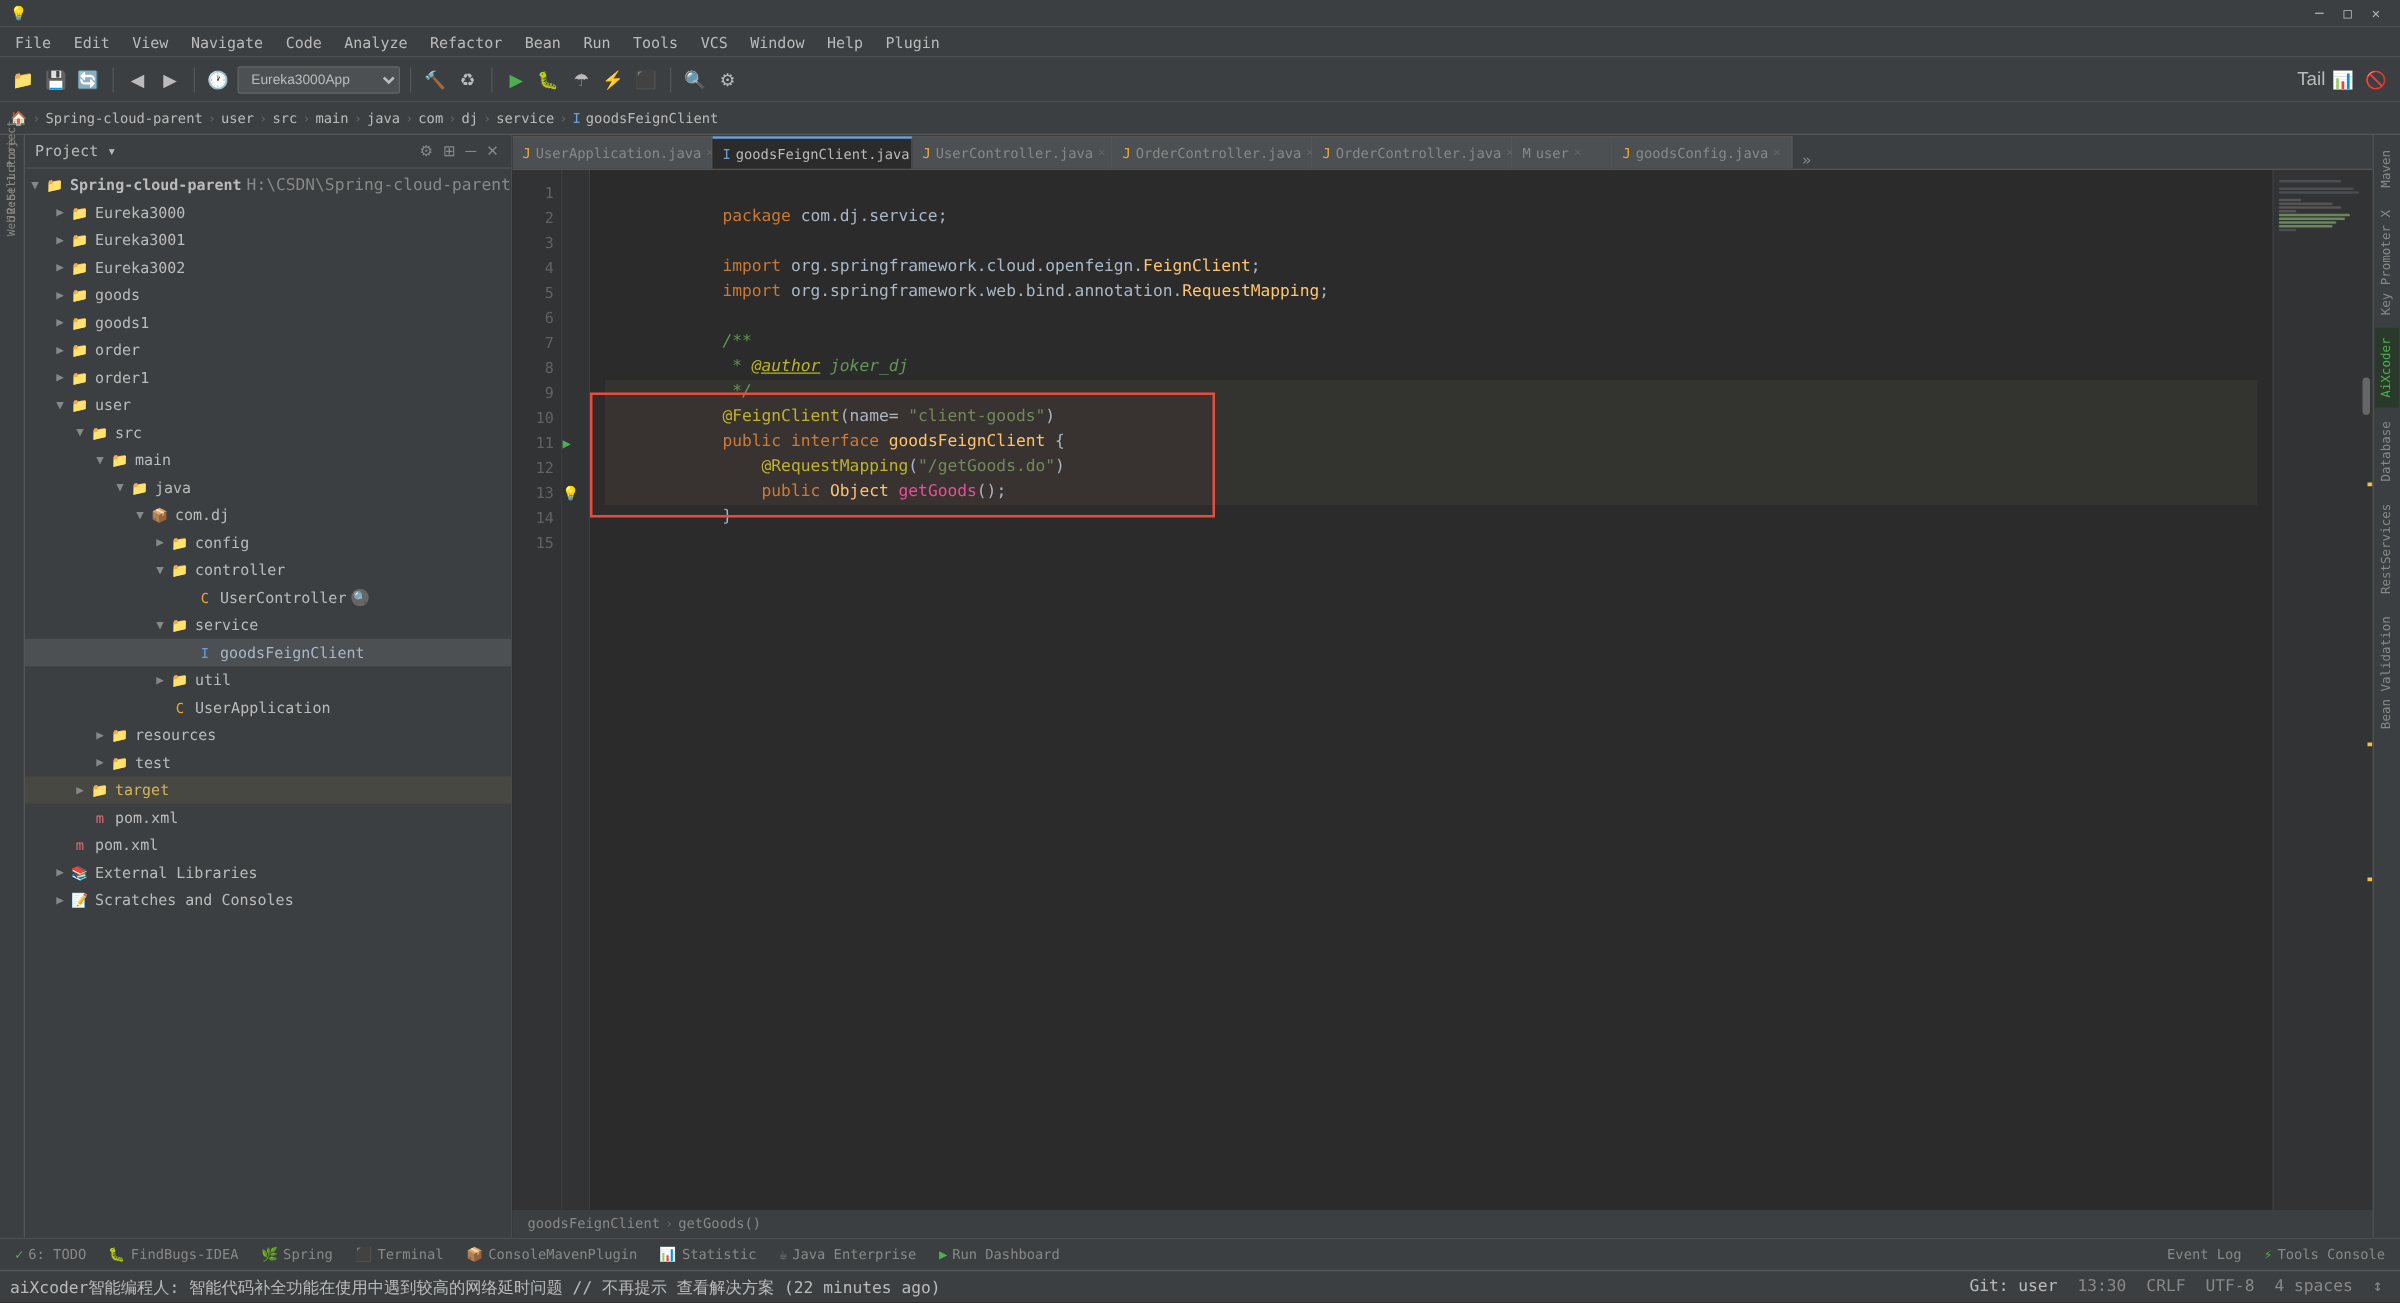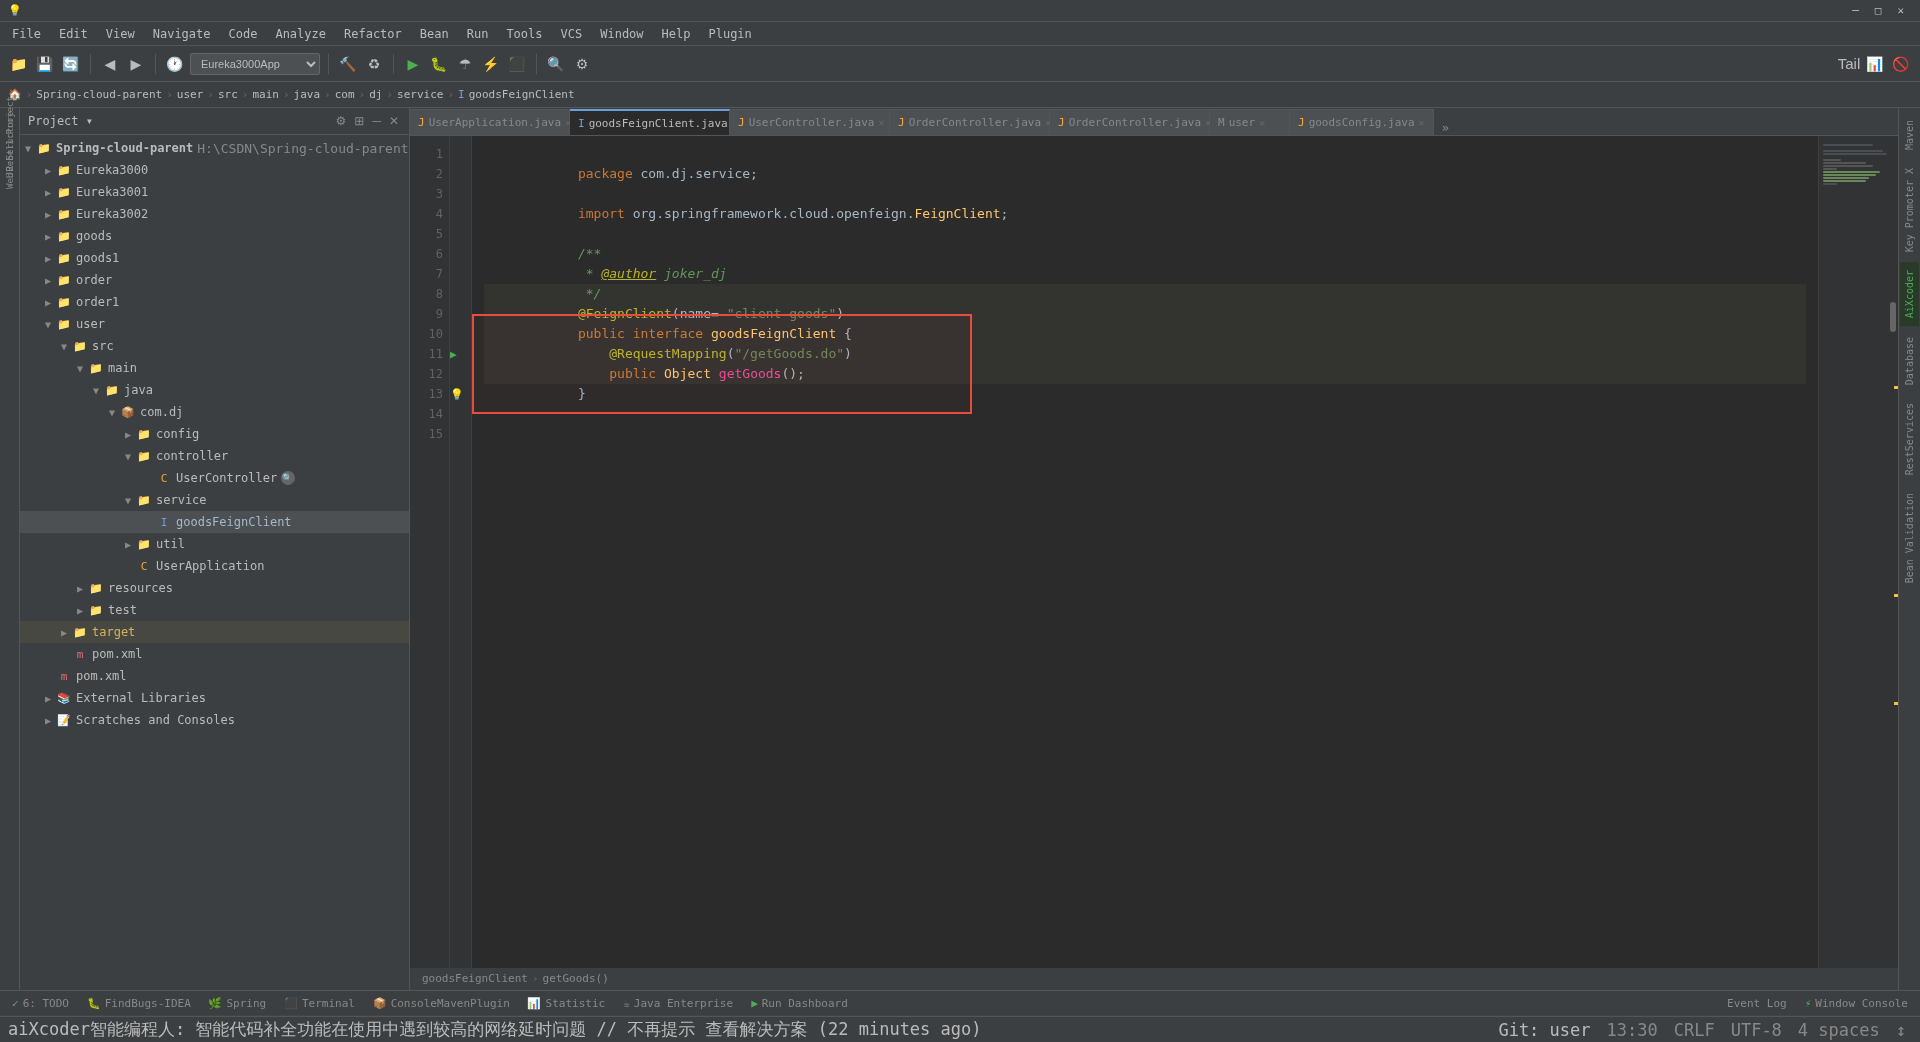--- a/index.html
+++ b/index.html
@@ -71,21 +71,21 @@
     
     
     #right-sidebar { width: 20px; background: #3c3f41; border-left: 1px solid #555; display: flex; flex-direction: column; }
     .right-tab { writing-mode: vertical-lr; font-size: 11px; color: #888; padding: 8px 4px; cursor: pointer; text-orientation: mixed; transform: rotate(180deg); }
     
     
     #bottom-tabs { height: 26px; background: #3c3f41; display: flex; align-items: center; border-top: 1px solid #555; border-bottom: 1px solid #444; padding: 0 4px; gap: 2px; }
     .bottom-tab { display: flex; align-items: center; padding: 2px 8px; height: 22px; font-size: 11px; color: #888; cursor: pointer; gap: 4px; }
     
     
-    #status-bar { height: 26px; background: #3c3f41; display: flex; align-items: center; padding: 0 8px; border-top: 1px solid #555; gap: 8px; font-size: 17px; color: #888; }
+    #status-bar { height: 26px; background: #3c3f41; display: flex; align-items: center; padding: 0 8px; border-top: 1px solid #555; gap: 8px; font-size: 13px; color: #888; }
     .status-item { padding: 0 6px; }
     .status-left { flex: 1; color: #bbbbbb; }
     .status-right { display: flex; gap: 4px; }
     
     
     #editor-breadcrumb { height: 22px; background: #3c3f41; display: flex; align-items: center; padding: 0 12px; border-bottom: 1px solid #3d3f41; font-size: 11px; color: #888; gap: 4px; }
 
     
     #minimap { width: 80px; background: #313335; border-left: 1px solid #3d3f41; flex-shrink: 0; position: relative; }
     .minimap-content { padding: 8px 4px; }
@@ -487,20 +487,23 @@
           <div class="code-line">
             <span class="kw">package</span><span class="normal"> com.dj.service;</span>
           </div>
 
           <div class="code-line">&nbsp;</div>
 
           <div class="code-line">
             <span class="kw">import</span><span class="normal"> org.springframework.cloud.openfeign.</span><span class="classname">FeignClient</span><span class="normal">;</span>
           </div>
 
+          <div class="code-line">
+            <span class="kw">import</span><span class="normal"> org.springframework.web.bind.annotation.</span><span class="classname">RequestMapping</span><span class="normal">;</span>
+          </div>
 
           <div class="code-line">&nbsp;</div>
 
           <div class="code-line">
             <span class="comment">/**</span>
           </div>
 
           <div class="code-line">
             <span class="comment"> * </span><span class="anno" style="font-style:italic; text-decoration:underline;">@author</span><span class="comment"> joker_dj</span>
           </div>
@@ -622,21 +625,21 @@
   <div class="bottom-tab">
     <span style="color:#4CAF50;">▶</span>
     <span>Run Dashboard</span>
   </div>
   <div style="flex:1;"></div>
   <div class="bottom-tab">
     <span>Event Log</span>
   </div>
   <div class="bottom-tab">
     <span style="color:#4CAF50;">⚡</span>
-    <span>Window Console</span>
+    <span>Tools Console</span>
   </div>
 </div>
 
 <div id="status-bar">
   <span class="status-left">aiXcoder智能编程人: 智能代码补全功能在使用中遇到较高的网络延时问题 // 不再提示 查看解决方案 (22 minutes ago)</span>
   <div class="status-right">
     <span class="status-item" style="color:#bbbbbb;">Git: user</span>
     <span class="status-item">13:30</span>
     <span class="status-item">CRLF</span>
     <span class="status-item">UTF-8</span>

